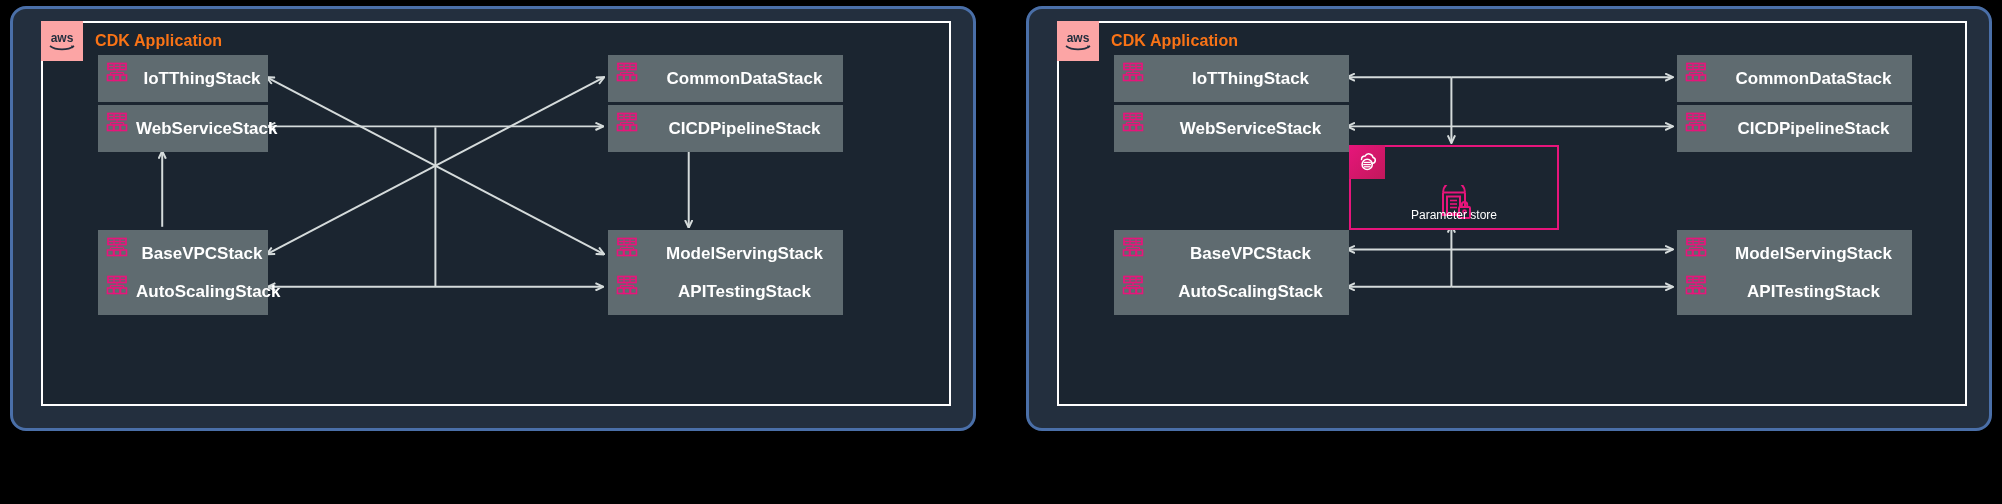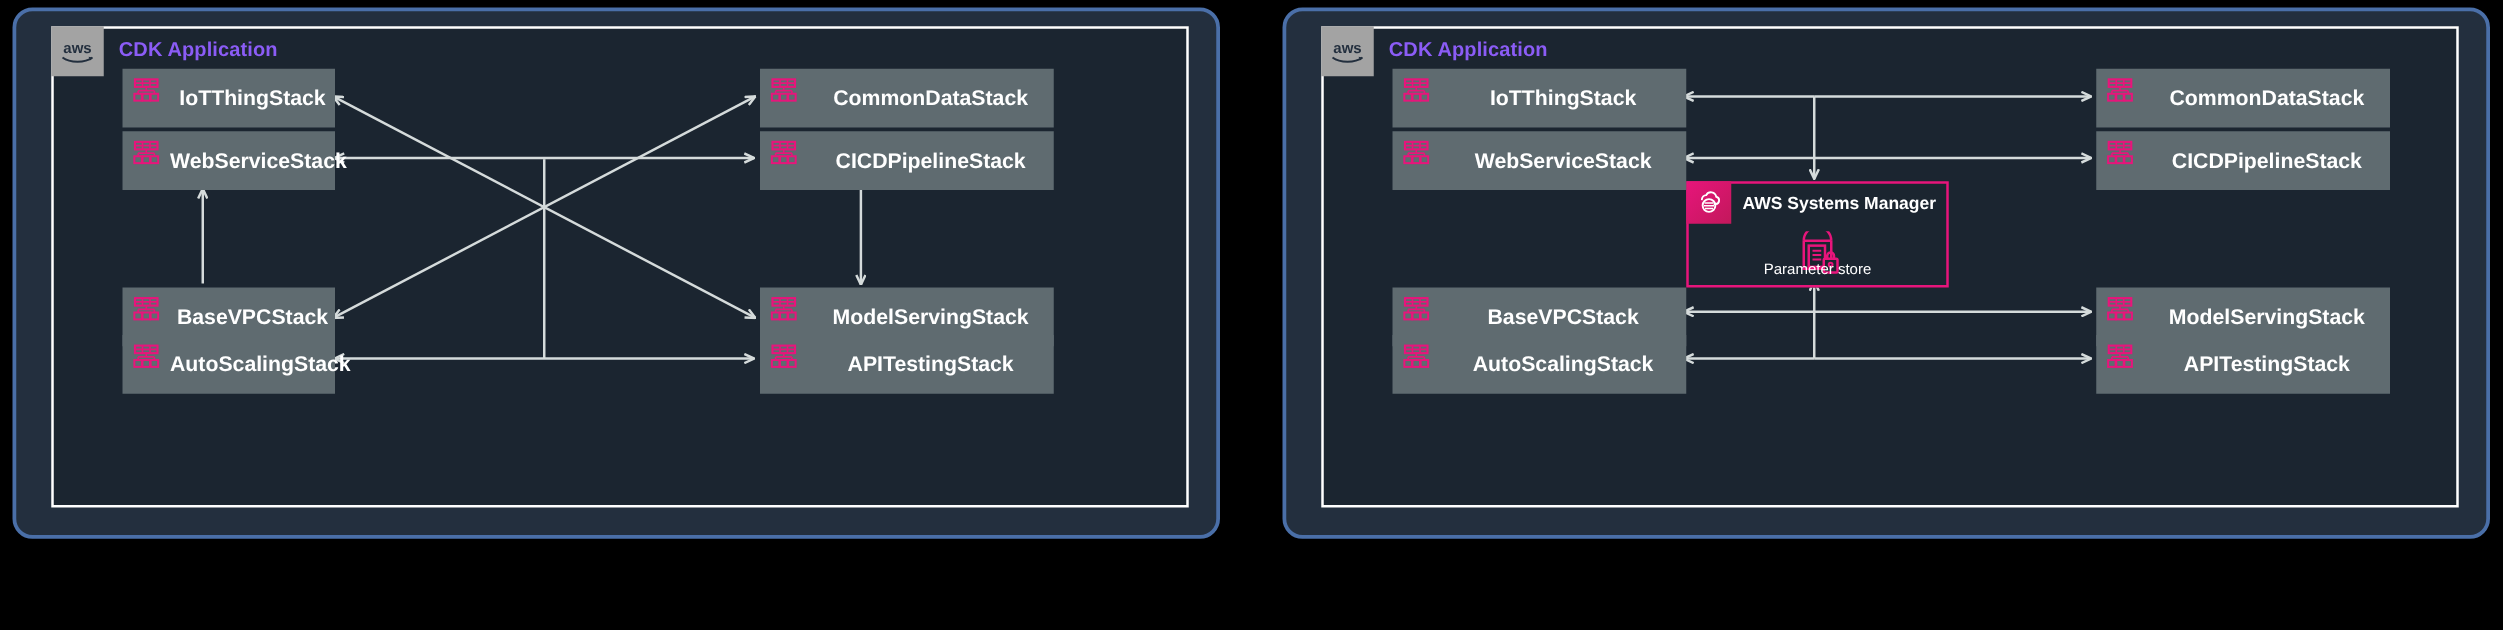--- a/index.html
+++ b/index.html
@@ -48,32 +48,32 @@
     position: absolute;
     left: -2px;
     top: -2px;
     height: 40px;
     display: flex;
     align-items: stretch;
   }
   .aws-logo-box {
     width: 42px;
     height: 40px;
-    background: #a3a3a3;
+    background: #fca5a5;
     display: flex;
     align-items: center;
     justify-content: center;
     flex: 0 0 auto;
   }
   .aws-logo-svg { display: block; }
   .group-title {
     display: flex;
     align-items: center;
     padding: 0 14px 0 12px;
-    color: #8b5cf6;
+    color: #f97316;
     font-size: 16px;
     font-weight: bold;
     letter-spacing: 0.1px;
     white-space: nowrap;
   }
 
   
   .node {
     position: absolute;
     height: 47px;
@@ -409,21 +409,20 @@
         <div class="ssm-header">
           <div class="ssm-logo-box">
             <svg width="24" height="24" viewBox="0 0 24 24" aria-hidden="true">
               <path d="M6.5 9.5 a3.6 3.6 0 0 1 3.5 -3.4 a4.3 4.3 0 0 1 8.0 1.3 a3.0 3.0 0 0 1 -0.4 5.9 h-1.0" fill="none" stroke="#ffffff" stroke-width="1.5" stroke-linecap="round"></path>
               <circle cx="12.2" cy="14.4" r="5.1" fill="none" stroke="#ffffff" stroke-width="1.5"></circle>
               <line x1="8.6" y1="12.4" x2="15.8" y2="12.4" stroke="#ffffff" stroke-width="1.3"></line>
               <line x1="8.2" y1="14.6" x2="16.2" y2="14.6" stroke="#ffffff" stroke-width="1.3"></line>
               <line x1="9.0" y1="16.8" x2="15.4" y2="16.8" stroke="#ffffff" stroke-width="1.3"></line>
             </svg>
           </div>
-          <div class="ssm-title">AWS Systems Manager</div>
         </div>
 
         <span class="ssm-body-icon">
           <svg width="40" height="38" viewBox="0 0 40 38" aria-hidden="true">
             <path d="M9 7.5 a11 11 0 0 1 22 0" fill="none" stroke="#e7157b" stroke-width="2"></path>
             <line x1="9" y1="7.5" x2="31" y2="7.5" stroke="#e7157b" stroke-width="2"></line>
             <path d="M9 7.5 L9 30 L31 30 L31 7.5" fill="none" stroke="#e7157b" stroke-width="2"></path>
             <rect x="13" y="11.5" width="13" height="17" fill="none" stroke="#e7157b" stroke-width="2"></rect>
             <line x1="16" y1="15.5" x2="23" y2="15.5" stroke="#e7157b" stroke-width="1.6"></line>
             <line x1="16" y1="19" x2="23" y2="19" stroke="#e7157b" stroke-width="1.6"></line>

